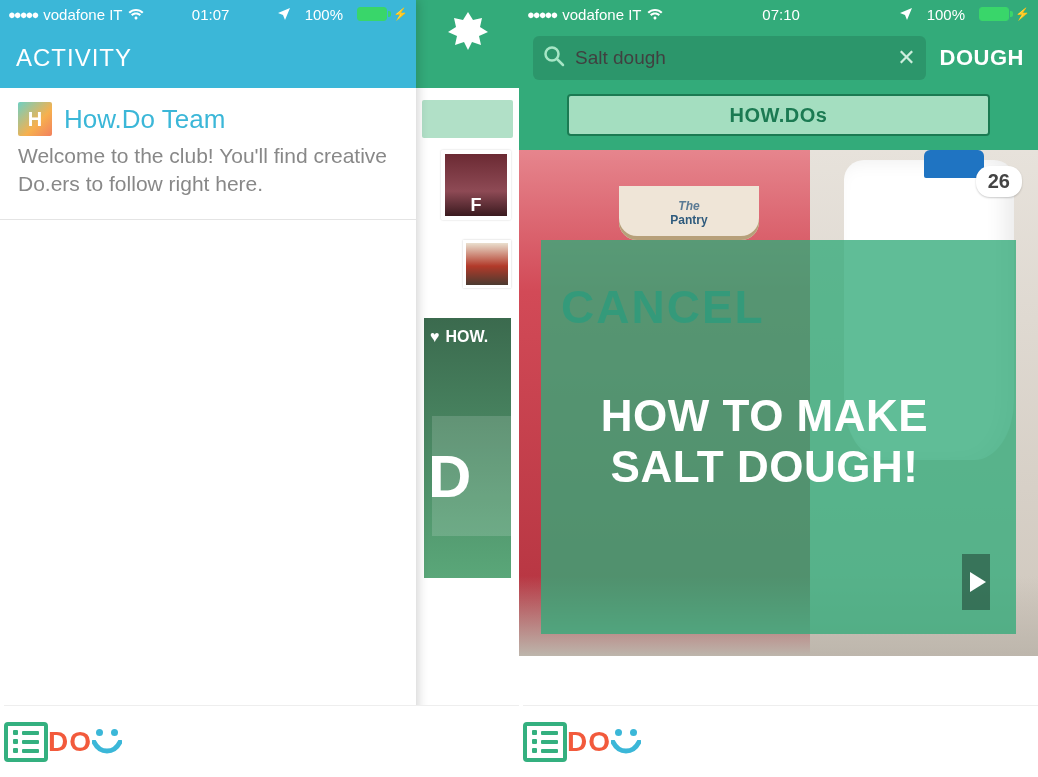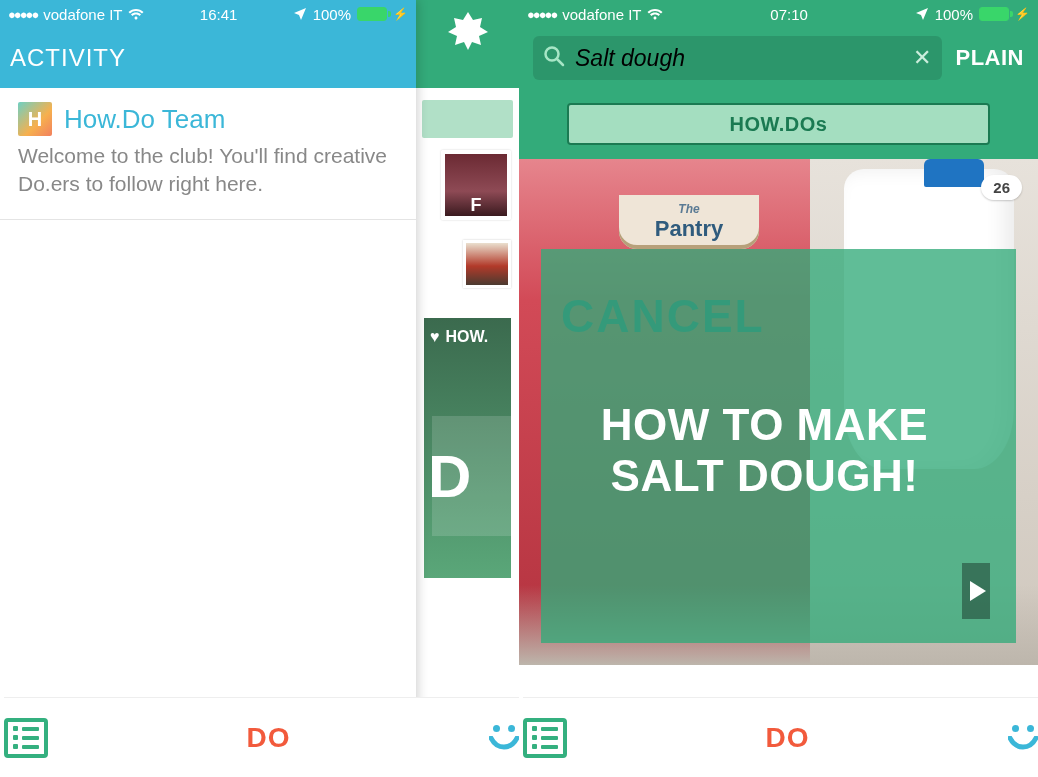--- a/index.html
+++ b/index.html
@@ -4,34 +4,34 @@
 <style>
   * { box-sizing: border-box; margin: 0; padding: 0; font-family: -apple-system, "Helvetica Neue", Helvetica, Arial, sans-serif; }
   html, body { width: 1038px; height: 777px; background: #fff; overflow: hidden; }
   .pane { position: absolute; top: 0; height: 777px; overflow: hidden; }
   .pane-left { left: 0; width: 519px; }
   .pane-right { left: 519px; width: 519px; }
 
   
   .status-bar { height: 28px; display: flex; align-items: center; justify-content: space-between; padding: 0 8px; color: #fff; font-size: 15px; font-weight: 500; }
   .status-left { display: flex; align-items: center; gap: 6px; }
-  .status-right { display: flex; align-items: center; gap: 6px; }
+  .status-right { display: flex; align-items: center; gap: 14px; }
   .sb-blue { background: #3bb7d8; }
   .sb-green { background: #33ab7a; }
   .dots { letter-spacing: -2px; font-size: 13px; }
   .wifi-icon svg { width: 16px; height: 12px; display:block; }
   .loc-icon svg { width: 14px; height: 14px; display:block; }
   .battery { display:flex; align-items:center; }
   .battery-body { width: 30px; height: 14px; border: 1.5px solid #39d66a; border-radius: 3px; position: relative; display:flex; align-items:center; }
   .battery-fill { background: #39d66a; height: 100%; width: 100%; border-radius:1px; }
   .battery-cap { width: 3px; height: 6px; background: #39d66a; margin-left: 1px; border-radius: 0 2px 2px 0; }
   .bolt { font-size: 12px; margin-left: 2px; }
 
   
-  .header-blue { background: #3bb7d8; height: 60px; display:flex; align-items:center; padding: 0 10px; }
+  .header-blue { background: #3bb7d8; height: 60px; display:flex; align-items:center; padding: 0 16px; }
   .header-blue .title { color: #fff; font-size: 24px; font-weight: 400; letter-spacing: 1px; }
 
   
   .green-peek { position:absolute; right:0; top:0; width:103px; height:777px; background:#33ab7a; }
   .green-peek .peek-header { height:60px; display:flex; align-items:center; justify-content:center; }
   .burst-icon svg { width:40px; height:40px; display:block; }
   .peek-body { background:#fff; position:absolute; top:88px; bottom:66px; left:0; right:0; overflow:hidden; }
   .peek-tag { margin:12px 6px; height:38px; background:#b1e0c7; border-radius:2px; }
   .peek-thumb { width:70px; height:70px; margin:10px 8px 6px auto; background:#8e4a55; border:4px solid #fff; box-shadow:0 0 2px rgba(0,0,0,.2); border-radius:2px; display:flex; align-items:flex-end; justify-content:center; color:#fff; font-weight:700; font-size:18px; overflow:hidden; }
   .peek-thumb.red { background: linear-gradient(180deg,#6b2a33 0%,#8e4a55 60%,#3a1a1f 100%); }
@@ -43,59 +43,59 @@
 
   
   .left-panel { position:absolute; left:0; top:0; width:416px; height:777px; background:#fff; box-shadow: 2px 0 10px rgba(0,0,0,0.18); z-index:5; display:flex; flex-direction:column; }
   .activity-item { padding: 14px 18px 20px 18px; border-bottom:1px solid #e4e4e4; }
   .ai-head { display:flex; align-items:center; gap:12px; }
   .ai-avatar { width:34px; height:34px; border-radius:2px; background: linear-gradient(135deg,#6ed0c3 0%, #f6b04e 60%, #f2805e 100%); display:flex; align-items:center; justify-content:center; color:#fff; font-weight:800; font-size:20px; }
   .ai-title { color:#3bb7d8; font-size:26px; font-weight:400; }
   .ai-body { color:#888; font-size:21px; line-height:1.35; margin-top:6px; }
 
   
-  .tabbar { position:absolute; left:4px; right:0; bottom:0; height:80px; background:#fff; border-top:1px solid #eee; display:flex; align-items:center; justify-content:space-between; z-index:10;}
+  .tabbar { position:absolute; left:4px; right:0; bottom:0; height:72px; background:#fff; border-top:1px solid #eee; display:flex; align-items:center; justify-content:flex-start; z-index:10;}
   .list-icon { width:44px; height:40px; border:4px solid #34b07f; border-radius:4px; display:flex; flex-direction:column; justify-content:center; gap:4px; padding:0 5px; }
   .list-icon .row { display:flex; align-items:center; gap:4px; }
   .list-icon .dot { width:5px; height:5px; background:#34b07f; border-radius:1px; }
   .list-icon .line { flex:1; height:4px; background:#34b07f; border-radius:1px; }
   .do-label { color:#f25a3c; font-weight:800; font-size:28px; letter-spacing:1px; }
   .smile-icon { color:#3bb7d8; font-size:22px; display:flex; flex-direction:column; align-items:center; line-height:0.5; }
   .smile-eyes { display:flex; gap:8px; }
   .smile-eyes span { width:7px; height:7px; background:#3bb7d8; border-radius:50%; }
   .smile-mouth svg { width:30px; height:14px; display:block; margin-top:4px;}
 
   
   .header-green { background:#33ab7a; padding: 0 14px 14px 14px; }
   .search-row { display:flex; align-items:center; gap:14px; height:60px; }
   .search-box { flex:1; height:44px; background: rgba(0,0,0,0.12); border-radius:6px; display:flex; align-items:center; padding:0 10px; gap:10px; }
   .search-box .mag { color:#a7e6c6; }
-  .search-box input { flex:1; background:transparent; border:none; outline:none; color:#000000; font-size:23px; font-weight:400;font-style:italic; }
+  .search-box input { flex:1; background:transparent; border:none; outline:none; color:#404040; font-size:19px; font-weight:400; }
   .search-box input::placeholder { color: #cdeedd; }
   .search-box .clear { color:#cdeedd; font-size:22px; font-weight:300; cursor:pointer; }
   .cancel { color:#fff; font-size:22px; font-weight:600; letter-spacing:0.5px; }
-  .seg { display:flex; border:2px solid #1b7a52; border-radius:4px; overflow:hidden; margin: 15px 34px 0 34px; height:42px; }
+  .seg { display:flex; border:2px solid #1b7a52; border-radius:4px; overflow:hidden; margin: 6px 34px 0 34px; height:42px; }
   .seg .opt { flex:1; display:flex; align-items:center; justify-content:center; color:#1b7a52; font-size:20px; font-weight:600; letter-spacing:0.5px; background:#a4dec0; }
   .seg .opt.active { background:#1b7a52; color:#d6f1e2; }
 
   .result-user { background:#fff; height:56px; display:flex; align-items:center; gap:14px; padding:0 16px; border-bottom:1px solid #eee;}
   .result-user .uavatar { width:42px; height:42px; background: linear-gradient(180deg,#f7a23a 0%,#d84f17 45%, #2b2416 70%, #0e0e0e 100%); }
   .result-user .uname { color:#3bb7d8; font-size:20px; font-weight:600; letter-spacing:1px; }
 
   .card { position:relative; height:506px; background: linear-gradient(180deg,#d9d4cf 0%, #cfc7bf 100%); overflow:hidden;}
   .card-bg-left { position:absolute; left:0; top:0; bottom:0; width:56%; background: linear-gradient(180deg,#e6858d 0%, #d24a57 28%, #b2323e 100%); }
   .card-bg-baglabel { position:absolute; left:100px; top:36px; width:140px; height:54px; background:#efe5d7; border-radius:0 0 18px 18px; display:flex; flex-direction:column; align-items:center; justify-content:center; box-shadow: inset 0 -4px 0 #b7a07a; }
   .card-bg-baglabel .t1 { font-size:12px; color:#5a7a94; font-style:italic;font-weight:bold;}
-  .card-bg-baglabel .t2 { font-size:22px; color:#2f5b7d; font-weight:800; }
+  .card-bg-baglabel .t2 { font-size:12px; color:#2f5b7d; font-weight:800; }
   .card-bg-plain { position:absolute; left:42px; top:130px; color:#395f7d; font-weight:800; font-size:46px; letter-spacing:2px; }
   .card-bg-right { position:absolute; right:0; top:0; bottom:0; width:44%; background: linear-gradient(180deg,#e7e2db 0%, #cfc7bd 100%); }
   .card-bg-bottle { position:absolute; right:24px; top:10px; width:170px; height:300px; background:#fff; border-radius:20px 20px 40px 40px / 20px 20px 60px 60px; box-shadow: inset -10px 0 20px rgba(0,0,0,0.08);}
   .card-bg-bottle:before { content:""; position:absolute; right:30px; top:-10px; width:60px; height:28px; background:#1f74c2; border-radius:6px 6px 2px 2px; }
 
-  .views-badge { position:absolute; right:16px; top:16px; background:#fff; color:#444; font-size:15px; font-weight:700; padding:4px 12px; border-radius:14px; box-shadow:0 1px 2px rgba(0,0,0,0.2); }
+  .views-badge { position:absolute; right:16px; top:16px; background:#fff; color:#444; font-size:20px; font-weight:700; padding:4px 12px; border-radius:14px; box-shadow:0 1px 2px rgba(0,0,0,0.2); }
 
   .overlay { position:absolute; left:22px; right:22px; top:90px; bottom:22px; background: rgba(51,171,122,0.78); display:flex; flex-direction:row; align-items:center; justify-content:flex-start; padding:34px 26px 24px 26px; }
   .overlay .otitle { color:#fff; font-weight:800; font-size:44px; line-height:1.15; text-align:center; letter-spacing:0.5px; }
   .playbar { margin-top:auto; align-self:stretch; height:56px; background: rgba(0,0,0,0.35); display:flex; align-items:center; justify-content:center; }
   .playbar svg { width:28px; height:28px; display:block;}
   .card-bottom-fade { position:absolute; left:0; right:0; bottom:0; height:80px; background: linear-gradient(180deg, rgba(210,205,198,0) 0%, #bdb6ac 100%);}
 </style>
 </head>
 <body>
 
@@ -128,21 +128,21 @@
     <div class="status-bar sb-blue">
       <div class="status-left">
         <span class="dots">●●●●●</span>
         <span>vodafone IT</span>
         <span class="wifi-icon">
             <svg viewBox="0 0 16 12">
               <path fill="#fff" d="M8 11.5c.8 0 1.5-.7 1.5-1.5S8.8 8.5 8 8.5 6.5 9.2 6.5 10s.7 1.5 1.5 1.5zM3 6.5l1.5 1.5C5.5 7 6.7 6.5 8 6.5s2.5.5 3.5 1.5L13 6.5C11.6 5.1 9.9 4.5 8 4.5S4.4 5.1 3 6.5zM.5 4l1.5 1.5C3.7 3.8 5.8 3 8 3s4.3.8 6 2.5L15.5 4C13.4 1.9 10.8 1 8 1S2.6 1.9.5 4z"></path>
             </svg>
           </span>
       </div>
-      <span>16:41</span>
+      <span>01:07</span>
       <div class="status-right">
         <span class="loc-icon">
             <svg viewBox="0 0 14 14">
               <path fill="#fff" d="M13 1L1 6l5 2 2 5z"></path>
             </svg>
           </span>
         <span>100%</span>
         <span class="battery">
             <span class="battery-body">
               <span class="battery-fill"></span>
@@ -230,21 +230,21 @@
   <div class="header-green">
     <div class="search-row">
       <div class="search-box">
         <span class="mag"><svg width="22" height="22" viewBox="0 0 22 22">
               <circle cx="9" cy="9" r="6.5" stroke="#a7e6c6" stroke-width="2.5" fill="none"></circle>
               <line x1="14" y1="14" x2="20" y2="20" stroke="#a7e6c6" stroke-width="2.5" stroke-linecap="round"></line>
             </svg></span>
         <input type="text" value="Salt dough" style="">
         <span class="clear">✕</span>
       </div>
-      <span class="cancel">PLAIN</span>
+      <span class="cancel">DOUGH</span>
     </div>
     <div class="seg">
       <div class="opt">HOW.DOs</div>
     </div>
   </div>
 
 
   <div class="card">
     <div class="card-bg-right"></div>
     <div class="card-bg-bottle"></div>

